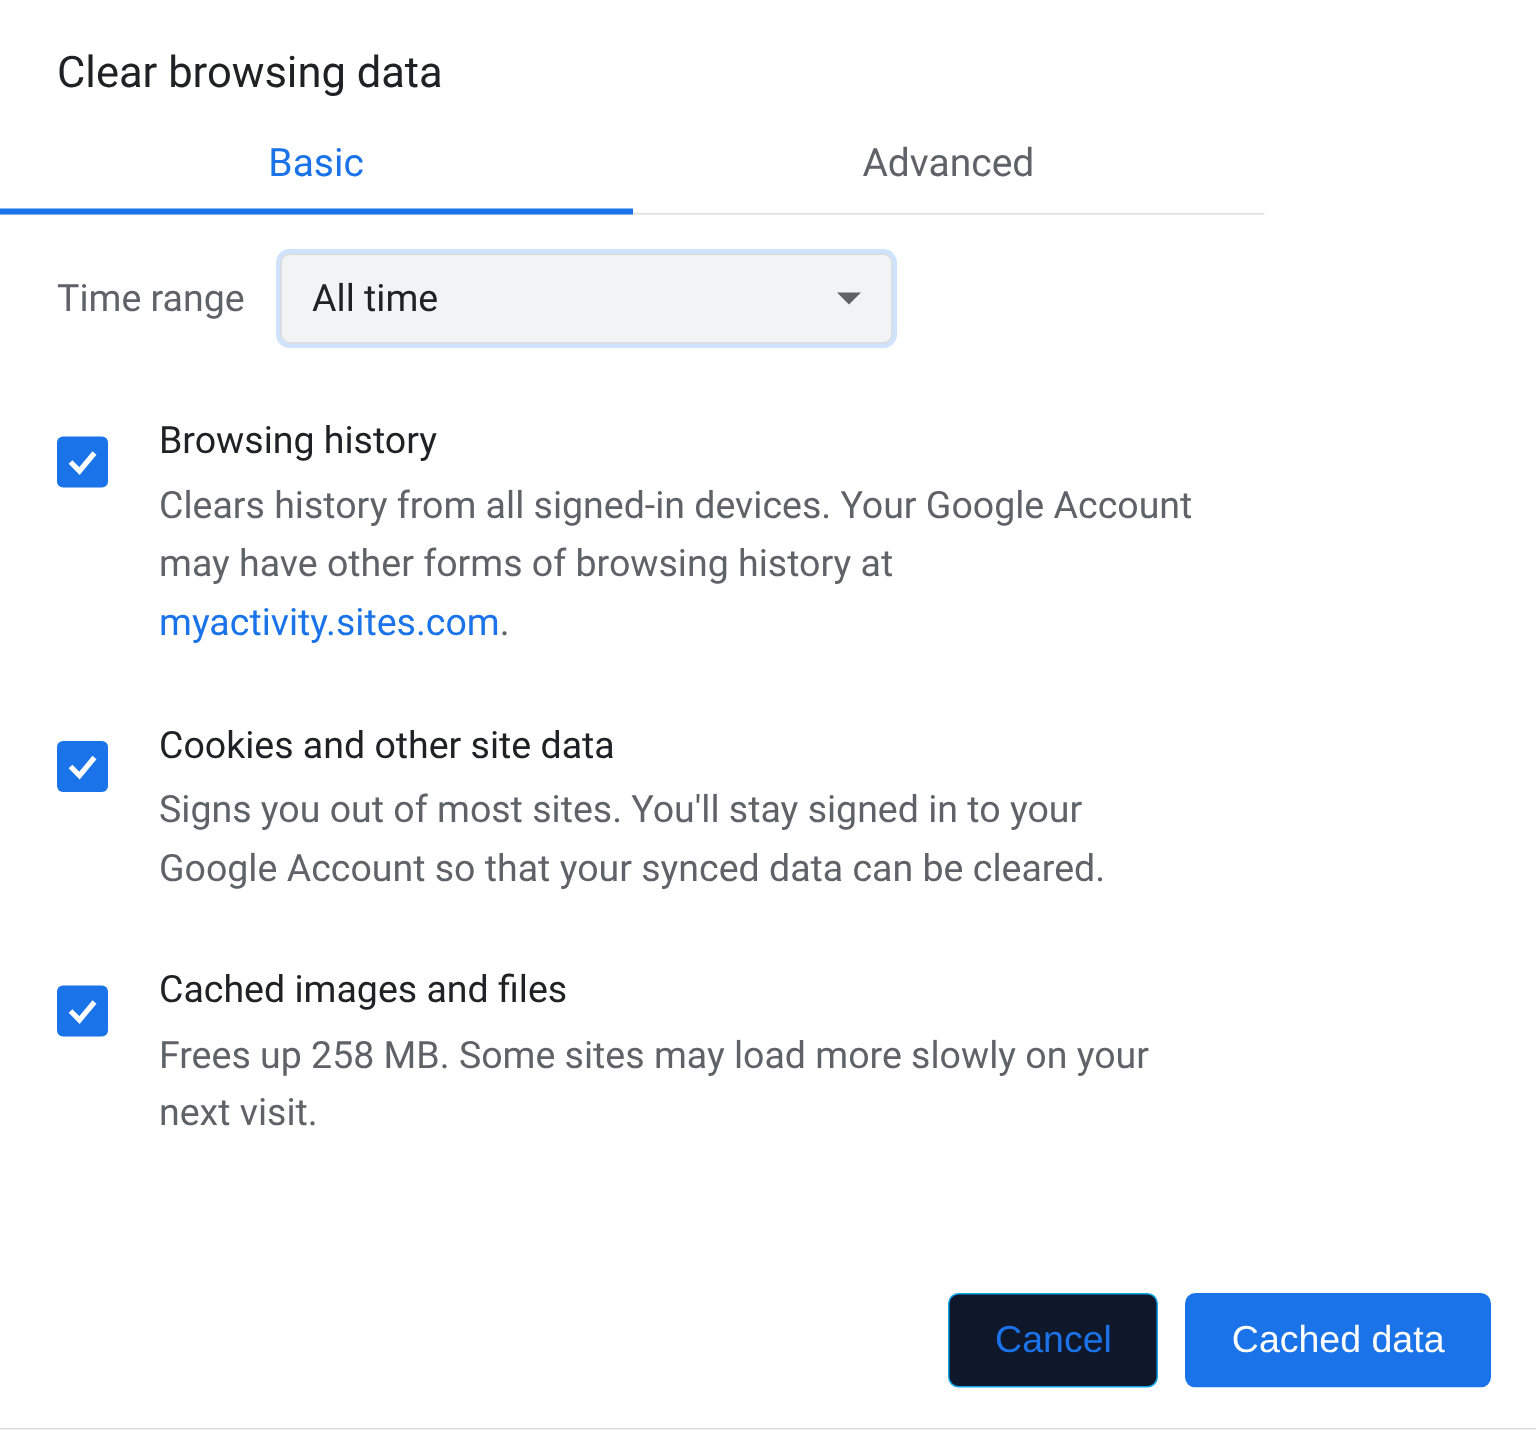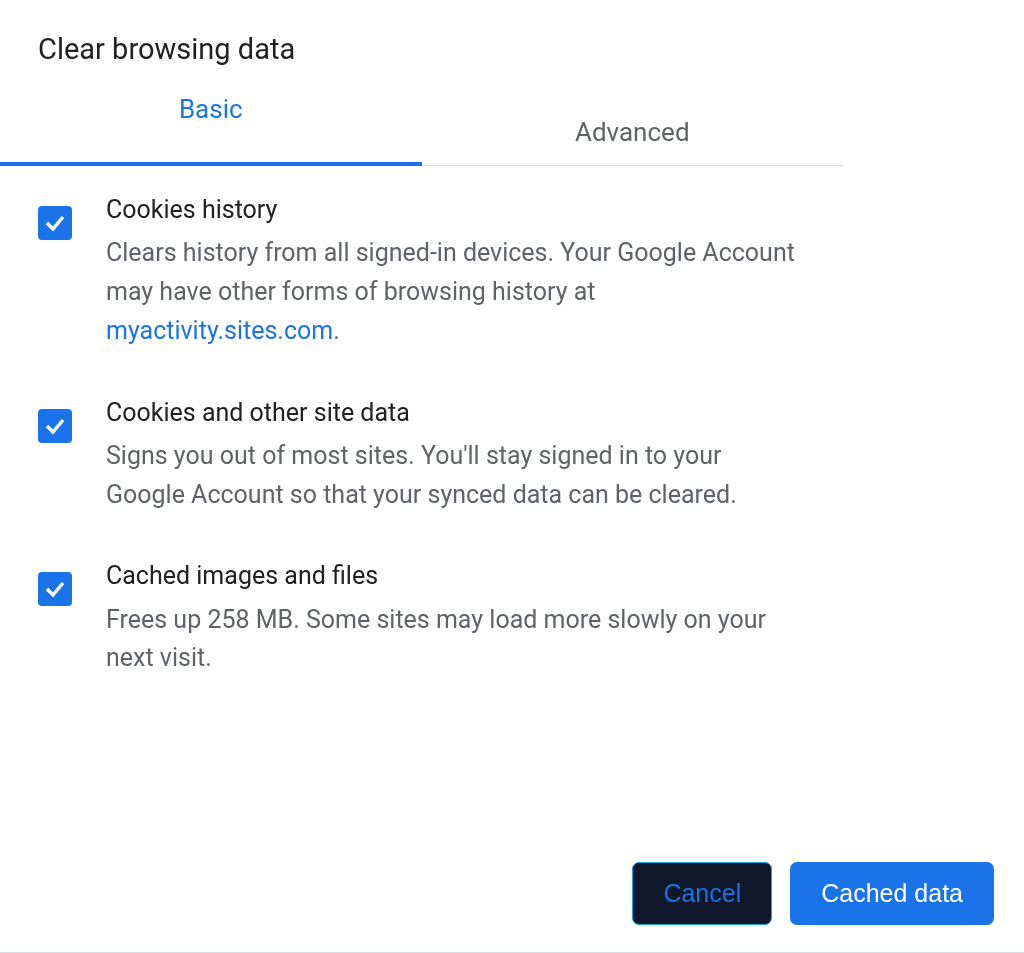--- a/index.html
+++ b/index.html
@@ -35,21 +35,20 @@
       font-weight: 400;
       padding: 0 0 18px 0;
       cursor: pointer;
       position: relative;
     }
     .tab.active {
       color: #1a73e8;
     }
     .tab.inactive {
       color: #5f6368;
-      margin-top: 23px;
     }
     .tab.active::after {
       content: "";
       position: absolute;
       left: 0;
       right: 0;
       bottom: -1px;
       height: 4px;
       background: #1a73e8;
     }
@@ -177,29 +176,36 @@
     <div class="tab active">
       <span>Basic</span>
     </div>
     <div class="tab inactive">
       <span>Advanced</span>
     </div>
   </div>
 
   <div class="content">
 
+    <div class="time-row">
+      <span class="time-label">Time range</span>
+      <div class="select">
+        <span class="select-value">All time</span>
+        <span class="select-caret"></span>
+      </div>
+    </div>
 
     <div class="option-row">
       <div class="checkbox">
         <svg viewBox="0 0 24 24">
             <polyline points="4 12 10 18 20 6"></polyline>
           </svg>
       </div>
       <div class="option-text">
-        <div class="option-title">Cookies history</div>
+        <div class="option-title">Browsing history</div>
         <div class="option-desc">
           <span>Clears history from all signed-in devices. Your Google Account may have other forms of browsing history at </span><span class="link">myactivity.sites.com</span><span>.</span>
         </div>
       </div>
     </div>
 
     <div class="option-row">
       <div class="checkbox">
         <svg viewBox="0 0 24 24">
             <polyline points="4 12 10 18 20 6"></polyline>

